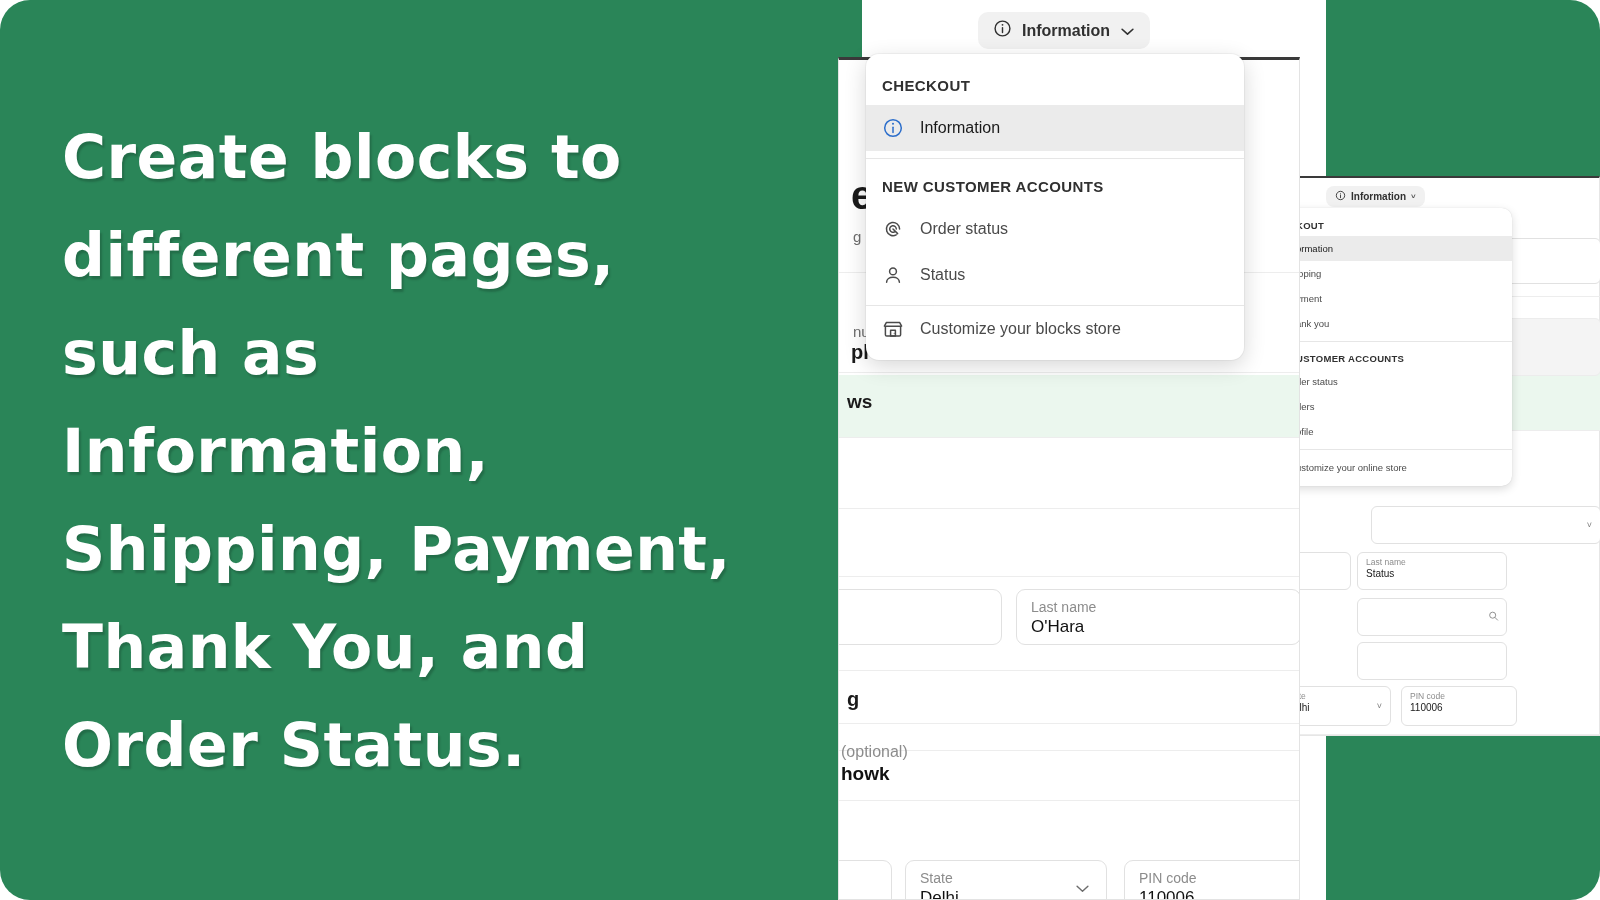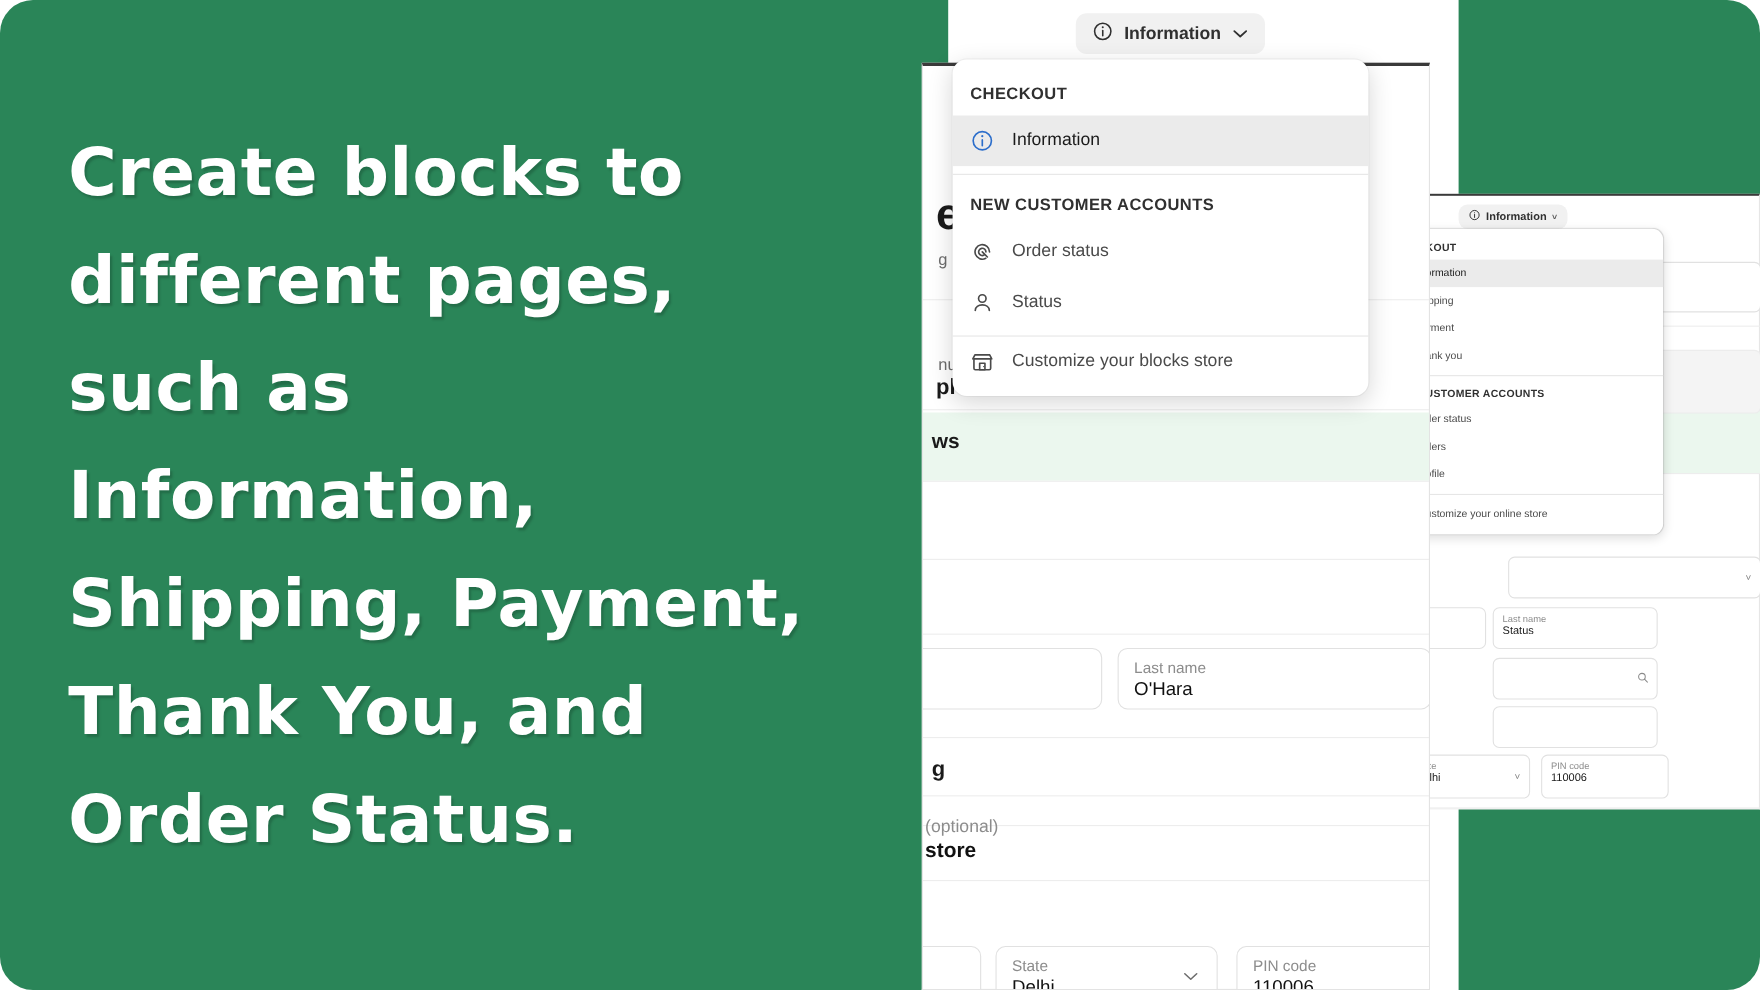--- a/index.html
+++ b/index.html
@@ -311,21 +311,21 @@
     </div>
 
     <div class="bg-line" style="left:0; top:610px; width:462px;"></div>
 
     <div class="bg-text" style="left:8px; top:628px; font-size:20px; font-weight:bold;">g</div>
 
     <div class="bg-line" style="left:0; top:663px; width:462px;"></div>
     <div class="bg-line" style="left:0; top:690px; width:462px;"></div>
 
     <div class="bg-text" style="left:2px; top:683px; font-size:16px; color:#8C8C8C;">(optional)</div>
-    <div class="bg-text" style="left:2px; top:703px; font-size:19px; font-weight:bold; color:#111;">store</div>
+    <div class="bg-text" style="left:2px; top:703px; font-size:19px; font-weight:bold; color:#111;">howk</div>
 
     <div class="bg-line" style="left:0; top:740px; width:462px;"></div>
 
     <div class="bigfield" style="left:-40px; top:800px; width:93px; height:56px;"></div>
 
     <div class="bigfield" style="left:66px; top:800px; width:202px; height:56px;">
       <div class="bf-label">State</div>
       <div class="bf-val">Delhi</div>
       <div class="bf-chev">
         <svg width="15" height="9" viewBox="0 0 16 10" fill="none" stroke="#6d6d6d" stroke-width="1.6" stroke-linecap="round" stroke-linejoin="round">

